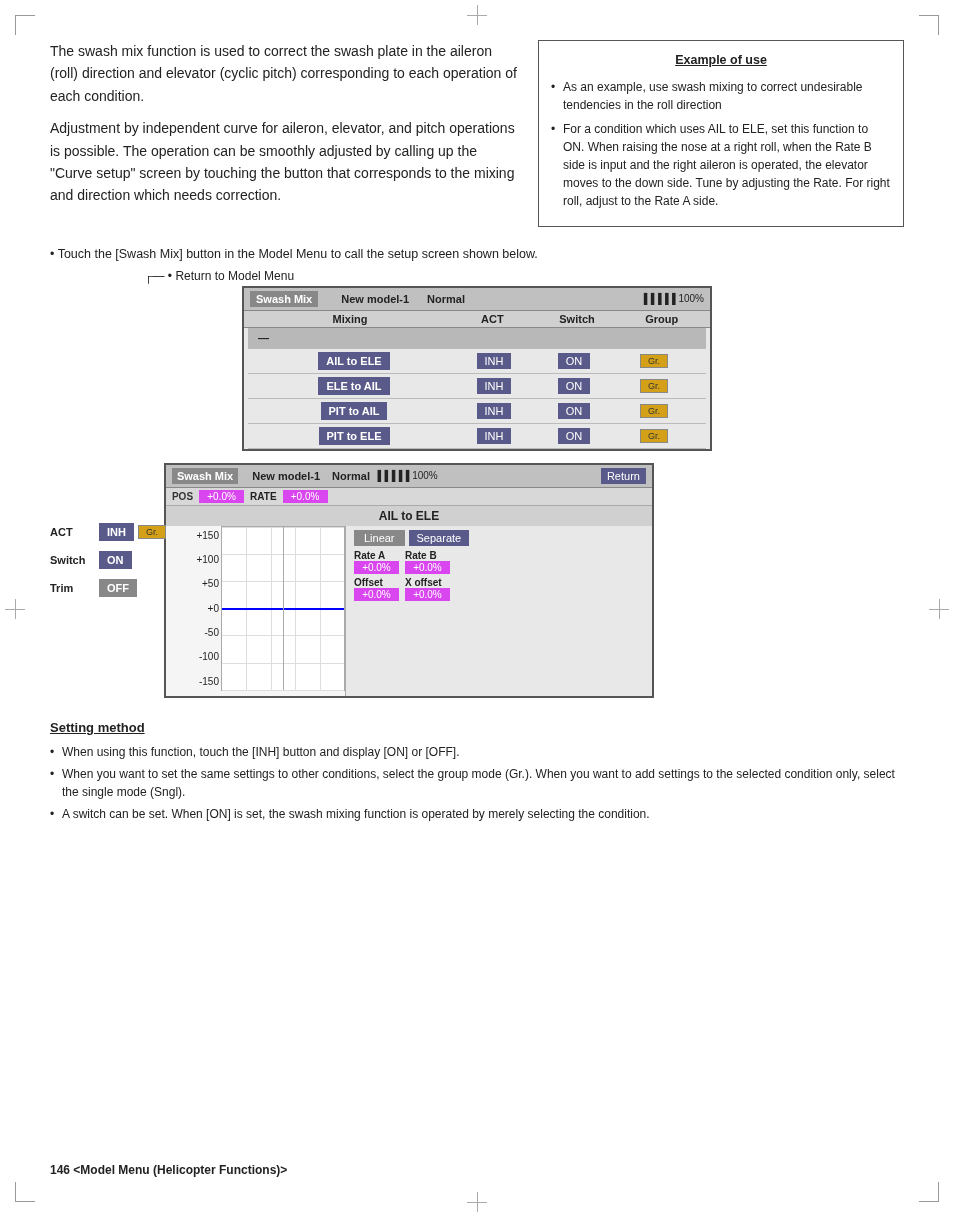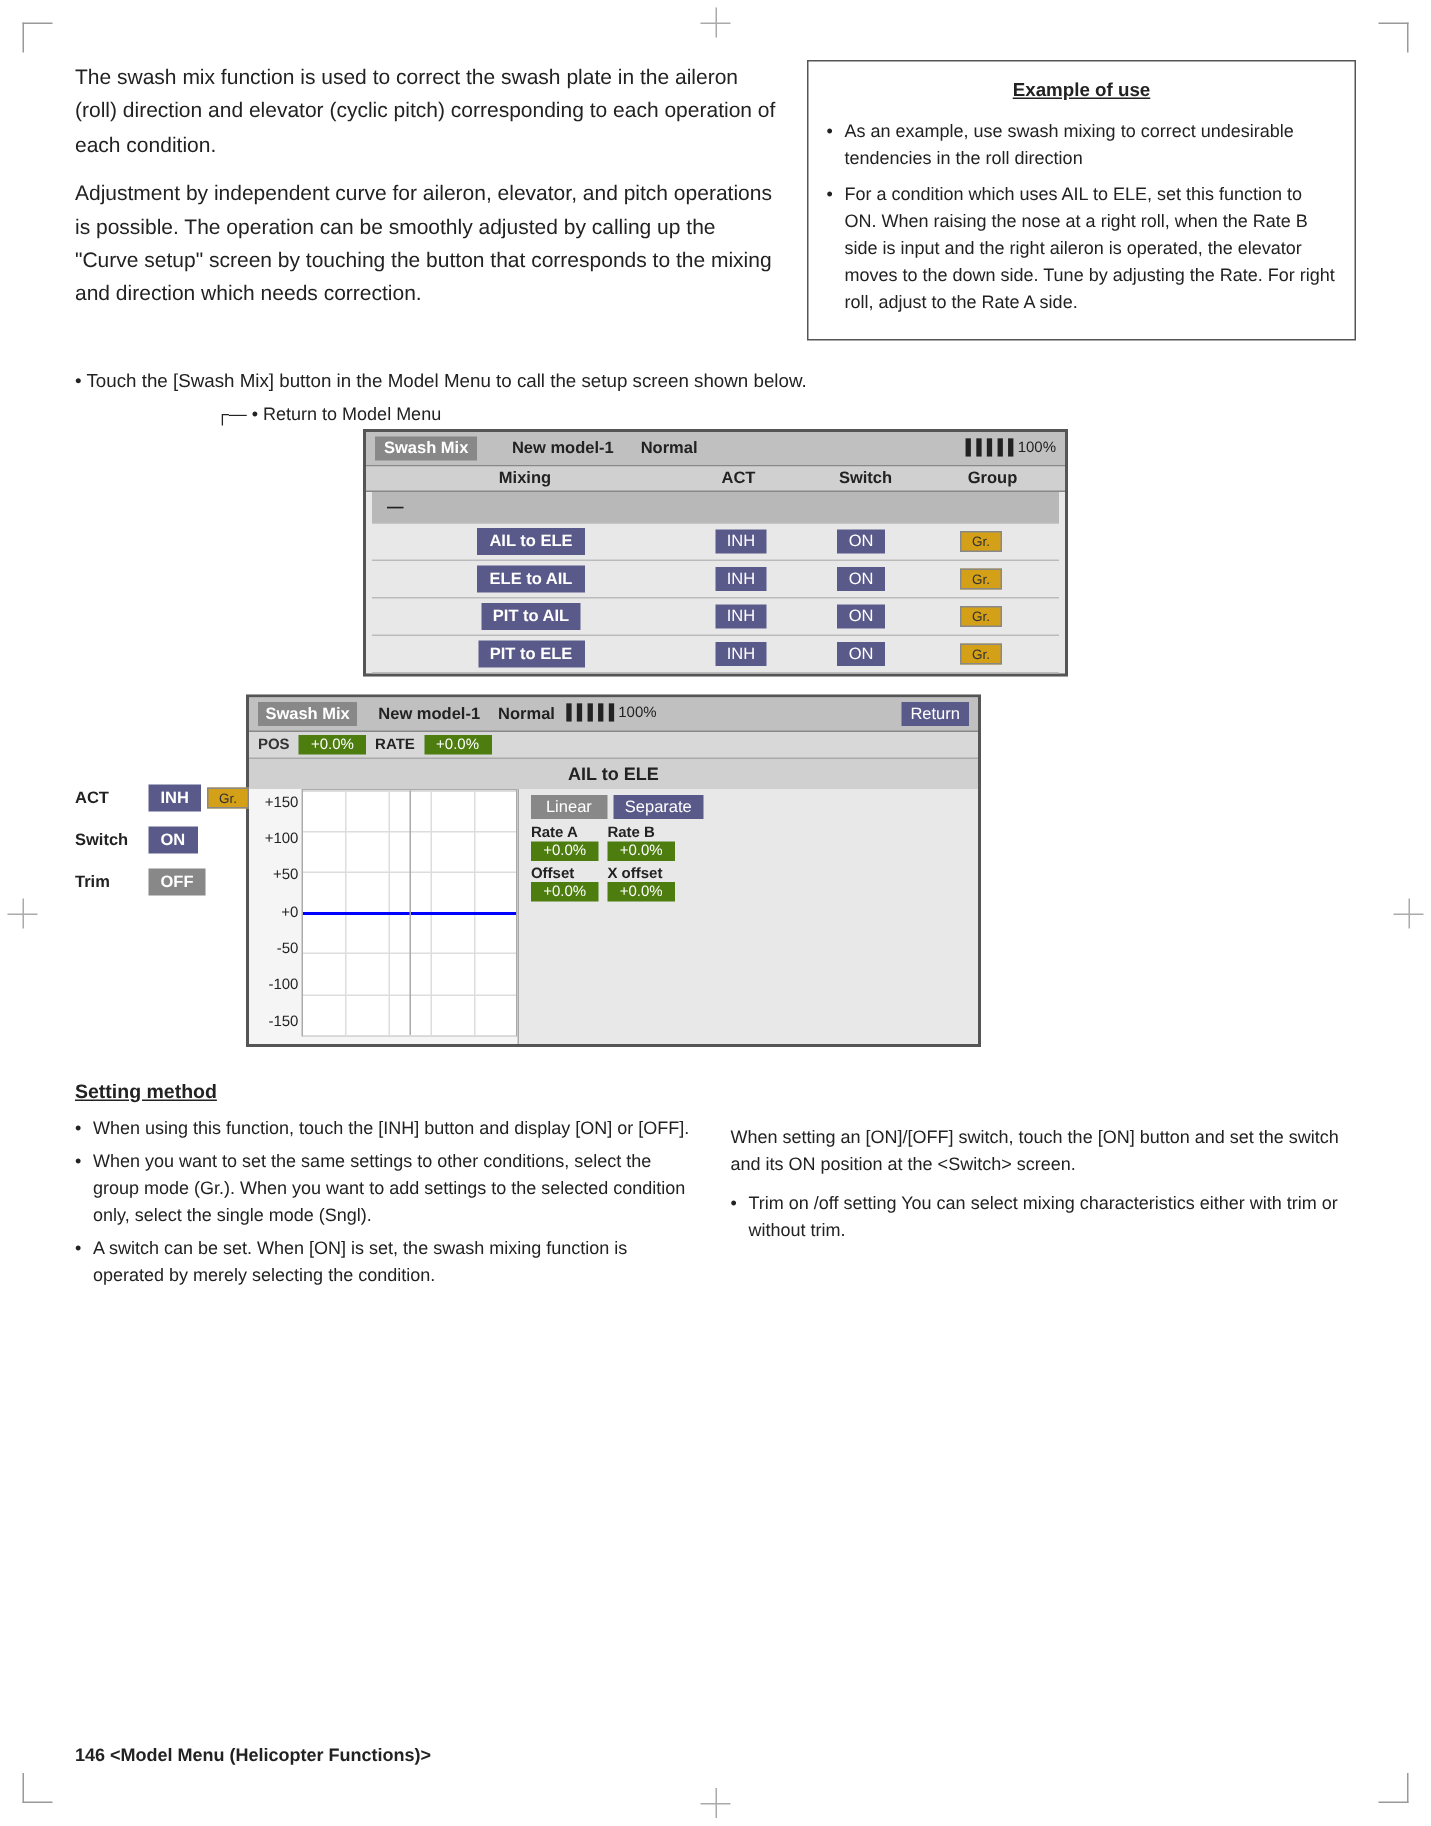--- a/index.html
+++ b/index.html
@@ -462,21 +462,21 @@
       font-weight: bold;
       color: #333;
     }
 
     .rate-label-sm {
       font-size: 10px;
       font-weight: bold;
     }
 
     .val-input {
-      background: #4d7c0f;
+      background: #d946ef;
       color: #fff;
       padding: 1px 5px;
       font-size: 10px;
       min-width: 45px;
       text-align: center;
       display: inline-block;
     }
 
     .group-img {
       background: #d4a017;
@@ -627,21 +627,21 @@
           <span class="val-input">+0.0%</span>
         </div>
 
         <div class="screen2-title-row">
           <span>AIL to ELE</span>
         </div>
 
         <div class="screen2-body">
 
           <div class="graph-area" style="min-height:170px;">
-            <div style="display:flex; height:165px;">
+            <div style="display:flex; height:165px;padding-left:20px;">
 
               <div style="width:35px; display:flex; flex-direction:column; justify-content:space-between; padding:4px 2px; font-size:10px; text-align:right;">
                 <span>+150</span>
                 <span>+100</span>
                 <span>+50</span>
                 <span>+0</span>
                 <span>-50</span>
                 <span>-100</span>
                 <span>-150</span>
               </div>
@@ -709,21 +709,16 @@
   <div class="bottom-section" style="margin-top:20px;align-items:center;">
     <div class="setting-method">
       <h3>Setting method</h3>
       <ul>
         <li>When using this function, touch the [INH] button and display [ON] or [OFF].</li>
         <li>When you want to set the same settings to other conditions, select the group mode (Gr.). When you want to add settings to the selected condition only, select the single mode (Sngl).</li>
         <li>A switch can be set.
 When [ON] is set, the swash mixing function is operated by merely selecting the condition.</li>
       </ul>
     </div>
-    <div class="right-notes">
-      <p>When setting an [ON]/[OFF] switch, touch the [ON] button and set the switch and its ON position at the &lt;Switch&gt; screen.</p>
-      <div class="bullet-item">Trim on /off setting
-You can select mixing characteristics either with trim or without trim.</div>
-    </div>
   </div>
 
   <div class="page-footer">146  &lt;Model Menu (Helicopter Functions)&gt;</div>
 </div>
 
 </body></html>

